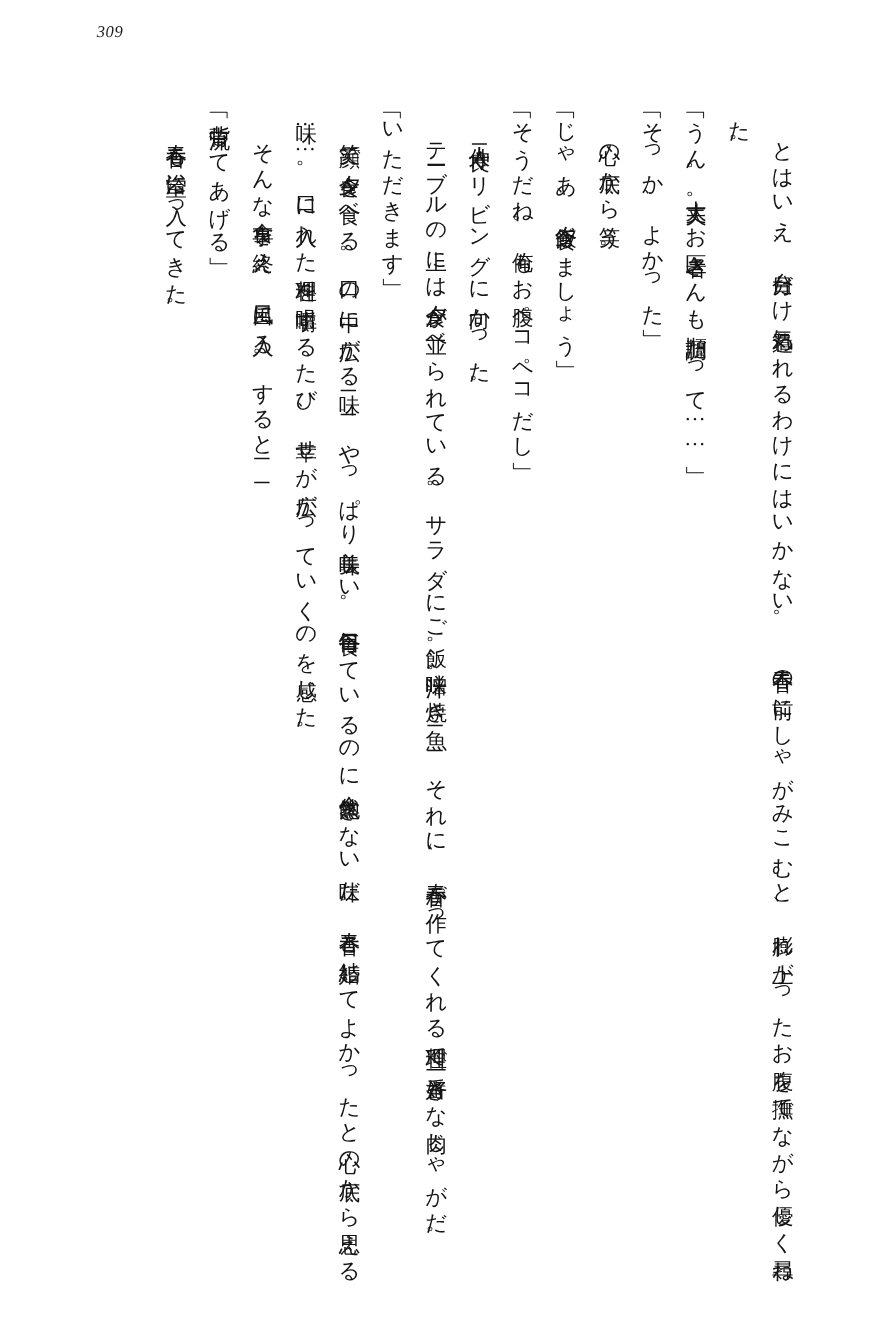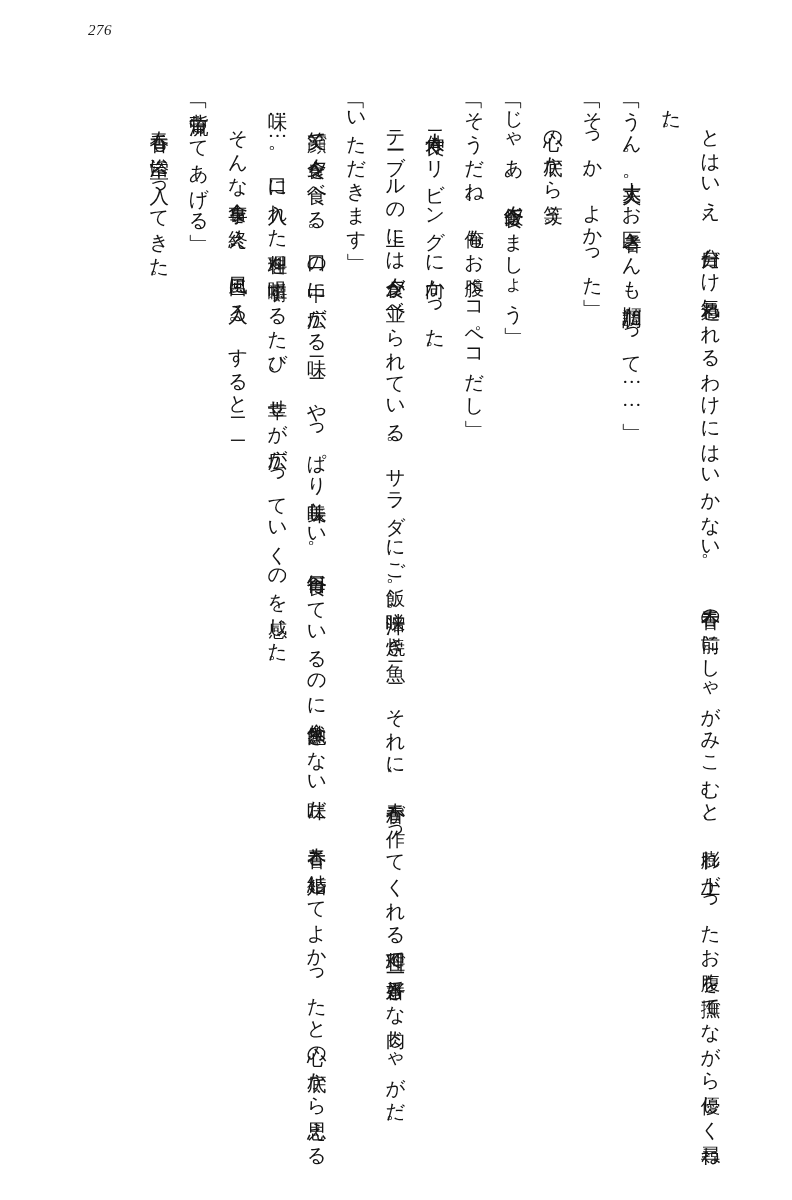--- a/index.html
+++ b/index.html
@@ -46,21 +46,21 @@
   }
   .body-text p.indent {
     text-indent: 19.5px;
   }
 </style>
 </head>
 <body>
 
 <div class="page">
 
-  <div class="page-number">276</div>
+  <div class="page-number">309</div>
 
   <div class="body-text" id="body-text">
       <p class="indent">とはいえ、自分だけ気遣われるわけにはいかない。　春香の前にしゃがみこむと、膨れ上がったお腹を撫でながら優しく尋ねた。</p>
       <p class="">「うん。大丈夫。お医者さんも順調だって……」</p>
       <p class="">「そっか、よかった」</p>
       <p class="indent">心の底から笑う。</p>
       <p class="">「じゃあ、夕飯食べましょう」</p>
       <p class="">「そうだね。俺もお腹ペコペコだし」</p>
       <p class="indent">二人仲良くリビングに向かった。</p>
       <p class="indent">テーブルの上には夕食が並べられている。サラダにご飯。味噌汁。焼き魚──それに、春香が作ってくれる料理で一番好きな肉じゃがだ。</p>

